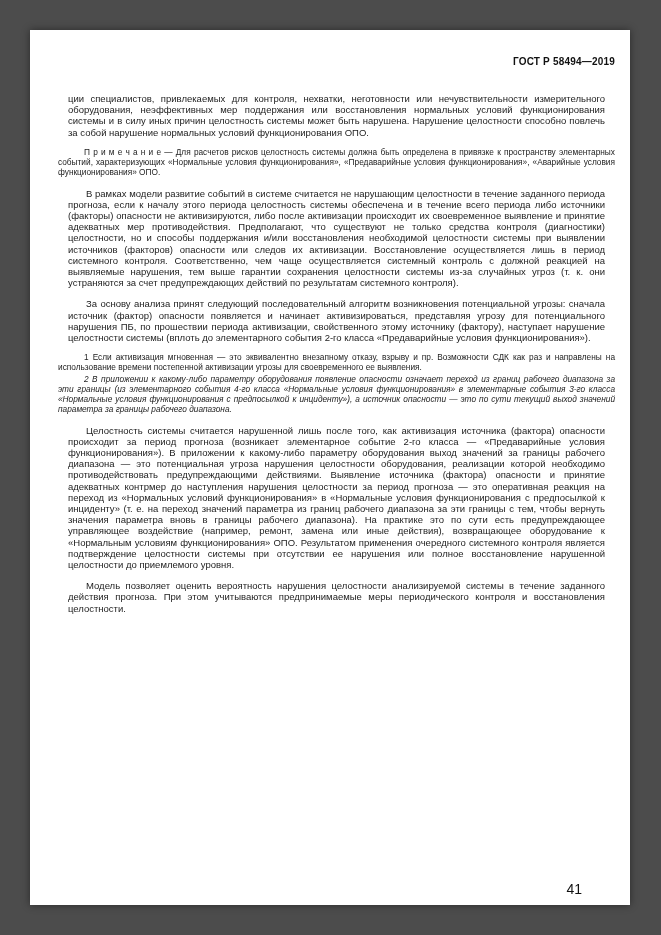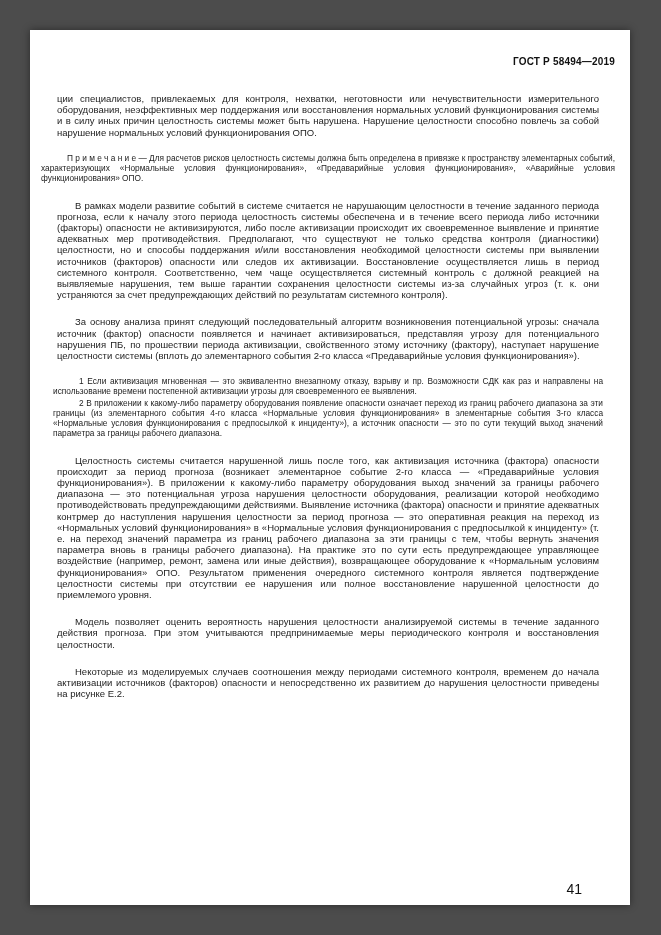--- a/index.html
+++ b/index.html
@@ -15,60 +15,61 @@
     border-radius: 10px;
   }
   .page {
     position: absolute;
     left: 30px;
     top: 30px;
     width: 600px;
     height: 875px;
     background: #ffffff;
     box-shadow: 0 0 8px rgba(0,0,0,0.45);
-    padding: 26px 15px 0 11px;
+    padding: 26px 15px 0 28px;
     box-sizing: border-box;
     color: #1c1c1c;
   }
   .doc-header {
     text-align: right;
     font-weight: bold;
     font-size: 10px;
     letter-spacing: 0.2px;
     margin-bottom: 26px;
     color: #111111;
   }
   .content {
     color: #1c1c1c;
   }
   .para {
     font-size: 9.5px;
     line-height: 11.2px;
     text-align: justify;
     text-indent: 18px;
-    margin: 16px;
+    margin: 10px;
   }
   .para.no-indent {
     text-indent: 0;
   }
   .note {
     font-size: 8.3px;
     line-height: 9.9px;
     text-align: justify;
     text-indent: 26px;
     margin: 4px 0;
   }
   .note.note-head {
     margin-bottom: 2px;
   }
   .note.note-item {
-    margin: 2px 12px;
+    margin: 2px 0;
   }
   .notes-block-end {
     margin-bottom: 5px;
+    font-style: italic;
   }
   .page-number {
     position: absolute;
     bottom: 8px;
     right: 48px;
     font-size: 14px;
     color: #111111;
   }
 </style>
 </head>
@@ -90,19 +91,18 @@
 
 
     <p class="note note-item">1 Если активизация мгновенная — это эквивалентно внезапному отказу, взрыву и пр. Возможности СДК как раз и направлены на использование времени постепенной активизации угрозы для своевременного ее выявления.</p>
 
     <p class="note note-item notes-block-end">2 В приложении к какому-либо параметру оборудования появление опасности означает переход из границ рабочего диапазона за эти границы (из элементарного события 4-го класса «Нормальные условия функционирования» в элементарные события 3-го класса «Нормальные условия функционирования с предпосылкой к инциденту»), а источник опасности — это по сути текущий выход значений параметра за границы рабочего диапазона.</p>
 
     <p class="para">Целостность системы считается нарушенной лишь после того, как активизация источника (фактора) опасности происходит за период прогноза (возникает элементарное событие 2-го класса — «Предаварийные условия функционирования»). В приложении к какому-либо параметру оборудования выход значений за границы рабочего диапазона — это потенциальная угроза нарушения целостности оборудования, реализации которой необходимо противодействовать предупреждающими действиями. Выявление источника (фактора) опасности и принятие адекватных контрмер до наступления нарушения целостности за период прогноза — это оперативная реакция на переход из «Нормальных условий функционирования» в «Нормальные условия функционирования с предпосылкой к инциденту» (т. е. на переход значений параметра из границ рабочего диапазона за эти границы с тем, чтобы вернуть значения параметра вновь в границы рабочего диапазона). На практике это по сути есть предупреждающее управляющее воздействие (например, ремонт, замена или иные действия), возвращающее оборудование к «Нормальным условиям функционирования» ОПО. Результатом применения очередного системного контроля является подтверждение целостности системы при отсутствии ее нарушения или полное восстановление нарушенной целостности до приемлемого уровня.</p>
 
     <p class="para">Модель позволяет оценить вероятность нарушения целостности анализируемой системы в течение заданного действия прогноза. При этом учитываются предпринимаемые меры периодического контроля и восстановления целостности.</p>
 
-    <p class="para">Некоторые из моделируемых случаев соотношения между периодами системного контроля, временем до начала активизации источников (факторов) опасности и непосредственно их развитием до нарушения целостности приведены на рисунке Е.2.</p>
 
   </div>
 
   <div class="page-number">41</div>
 
 </div>
 
 </body></html>

